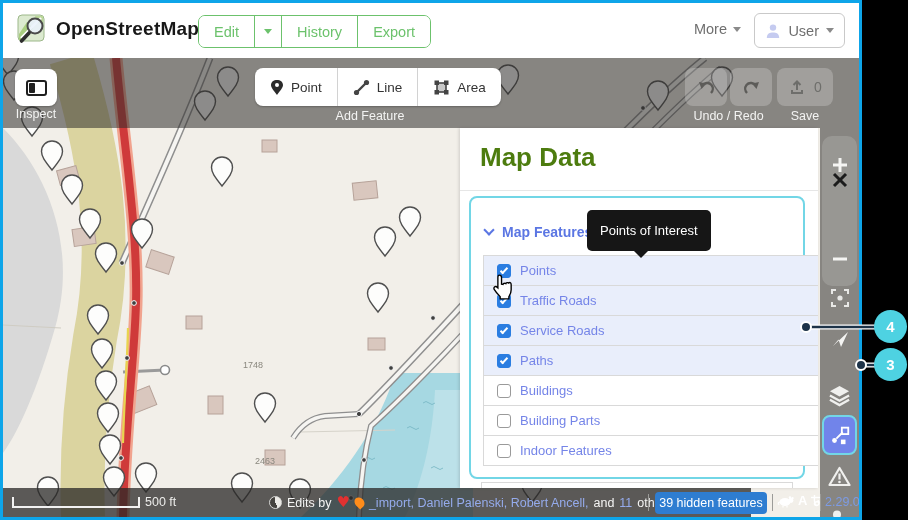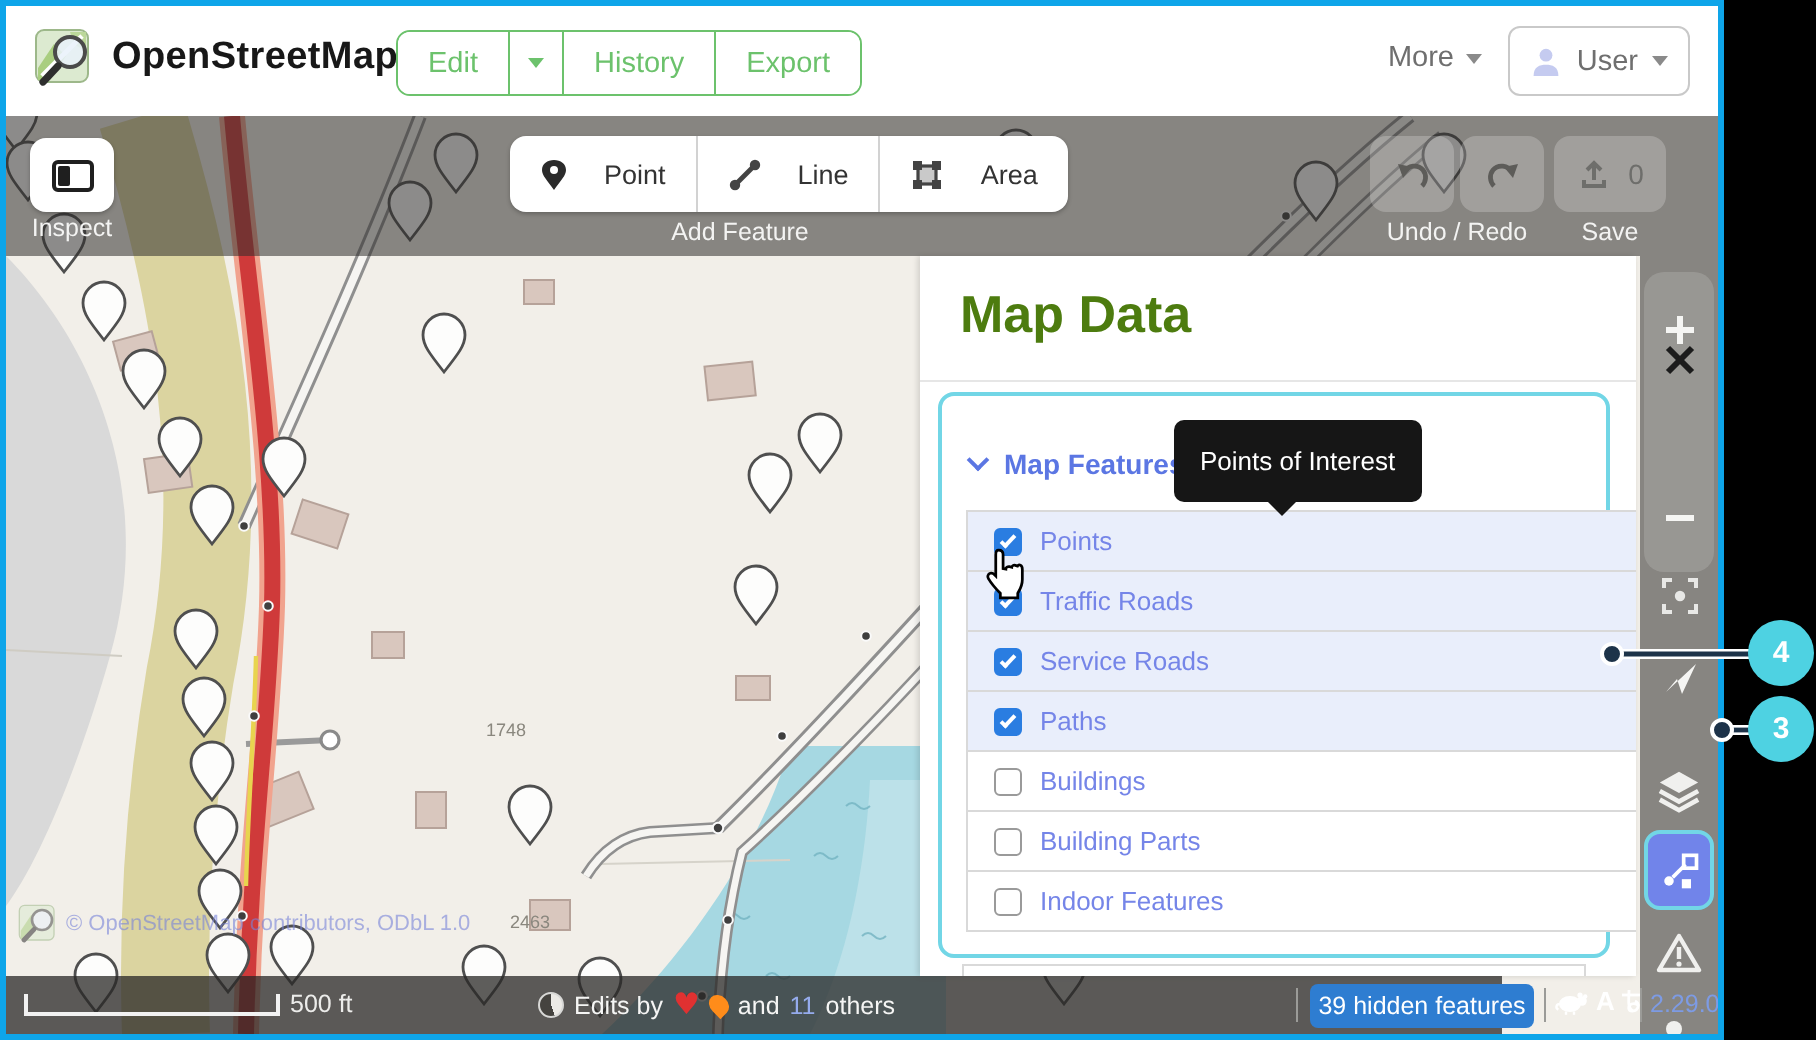--- a/index.html
+++ b/index.html
@@ -27,21 +27,21 @@
   .house-num{position:absolute;font-size:9px;color:#8a877e;z-index:2}
 
   
   .toolband{position:absolute;left:0;top:0;width:856px;height:70px;background:rgba(47,46,44,.55);z-index:4}
   .tool-white{position:absolute;background:#fff;border-radius:8px;box-shadow:0 1px 2px rgba(0,0,0,.25)}
   .inspect-btn{left:12px;top:11px;width:42px;height:37px;display:flex;align-items:center;justify-content:center;cursor:pointer}
   .inspect-icon{width:21px;height:16px;border:2px solid #1f1f1f;border-radius:3px;position:relative}
   .inspect-icon::before{content:"";position:absolute;left:1px;top:1px;bottom:1px;width:6px;background:#1f1f1f;border-radius:1px}
   .band-label{position:absolute;color:#f3f3f2;font-size:12.5px;text-align:center;z-index:4}
   .addfeat-group{left:252px;top:10px;height:38px;display:flex;cursor:pointer}
-  .seg{display:flex;align-items:center;gap:18px;padding:12px 15px;border-right:1px solid #d2d2d2;color:#333;font-size:13.5px}
+  .seg{display:flex;align-items:center;gap:7px;padding:12px 15px;border-right:1px solid #d2d2d2;color:#333;font-size:13.5px}
   .seg:last-child{border-right:none}
   .gray-btn{position:absolute;top:10px;height:38px;background:rgba(255,255,255,.22);border-radius:8px;display:flex;align-items:center;justify-content:center;gap:8px;cursor:pointer}
 
   
   .rail{position:absolute;left:817px;top:70px;width:39px;height:389px;background:rgba(47,46,44,.55);z-index:4}
   .zoomgroup{position:absolute;left:2px;top:8px;width:35px;height:150px;background:rgba(255,255,255,.15);border-radius:10px}
   .rail-ic{position:absolute;left:0;width:39px;display:flex;justify-content:center;cursor:pointer}
   .mapdata-btn{position:absolute;left:2px;top:287px;width:35px;height:40px;background:var(--mapdata-blue,#7184ea);border:2.5px solid var(--focus-teal,#72d6e6);border-radius:8px;display:flex;align-items:center;justify-content:center;cursor:pointer}
 
   
@@ -229,29 +229,20 @@
             <use href="#pin" x="529" y="444"></use>
             <use href="#pin" x="655" y="52"></use>
           <use href="#pin" x="505" y="36"></use>
             <use href="#pin" x="719" y="38"></use>
         </g>
       </svg>
 
       <span class="house-num" style="left:240px;top:302px">1748</span>
       <span class="house-num" style="left:252px;top:398px">2463</span>
 
-      <div class="attribution">
-        <svg width="20" height="20" viewBox="0 0 30 30" opacity="0.55">
-          <rect x="1" y="1" width="26" height="26" rx="4" fill="#dcead0" stroke="#9db88a"></rect>
-          <polygon points="2,20 10,8 16,14 8,26 2,26" fill="#a9ce80"></polygon>
-          <circle cx="18" cy="12" r="7.5" fill="#e9f1fa" stroke="#4a4a4a" stroke-width="2"></circle>
-          <line x1="12" y1="19" x2="4.5" y2="27" stroke="#2e2e2e" stroke-width="3.6" stroke-linecap="round"></line>
-        </svg>
-        <span>© OpenStreetMap contributors, ODbL 1.0</span>
-      </div>
 
       <div class="toolband">
         <div class="tool-white inspect-btn">
           <span class="inspect-icon"></span>
         </div>
         <div class="band-label" style="left:0;top:49px;width:66px">Inspect</div>
 
         <div class="tool-white addfeat-group">
           <div class="seg">
             <svg width="14" height="17" viewBox="0 0 14 17">
@@ -442,20 +433,21 @@
       </div>
 
       <div class="statusband">
         <div class="scalebar"></div>
         <div class="scale-label">500 ft</div>
         <div class="clock"></div>
         <div class="edits-wrap">
           <span class="bold-w">Edits by</span>
           <span class="heart">♥</span>
           <span class="flame"></span>
+          <span class="slink">_import, Daniel Palenski, Robert Ancell,</span>
           <span class="bold-w">and</span>
           <span class="slink">11</span>
           <span class="bold-w">others</span>
         </div>
         <div class="sdivider" style="left:645px"></div>
         <div class="hidden-btn">
             <span>39 hidden features</span>
           </div>
         <div class="sdivider" style="left:769px"></div>
         <div class="bug-wrap">

